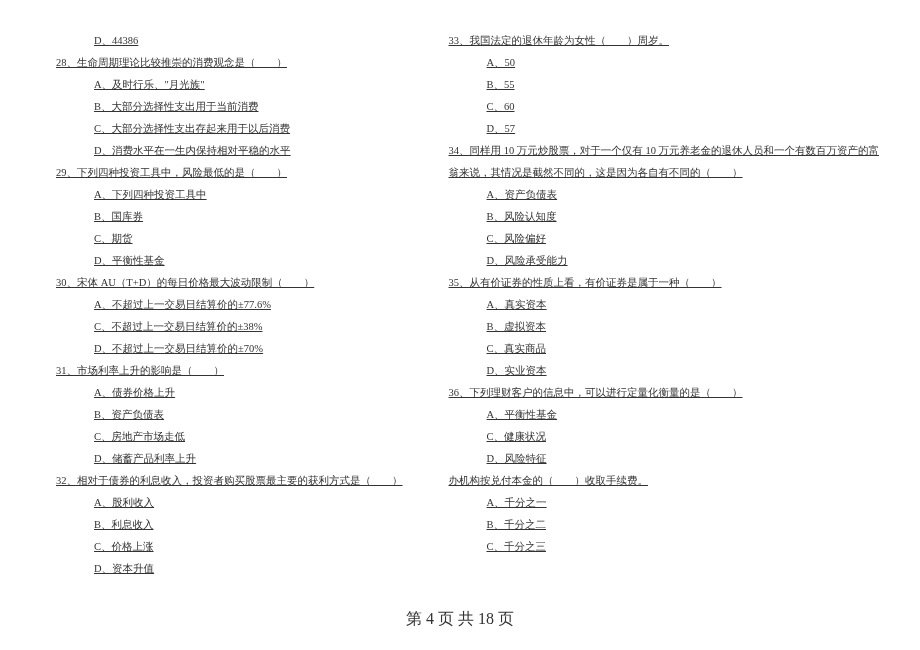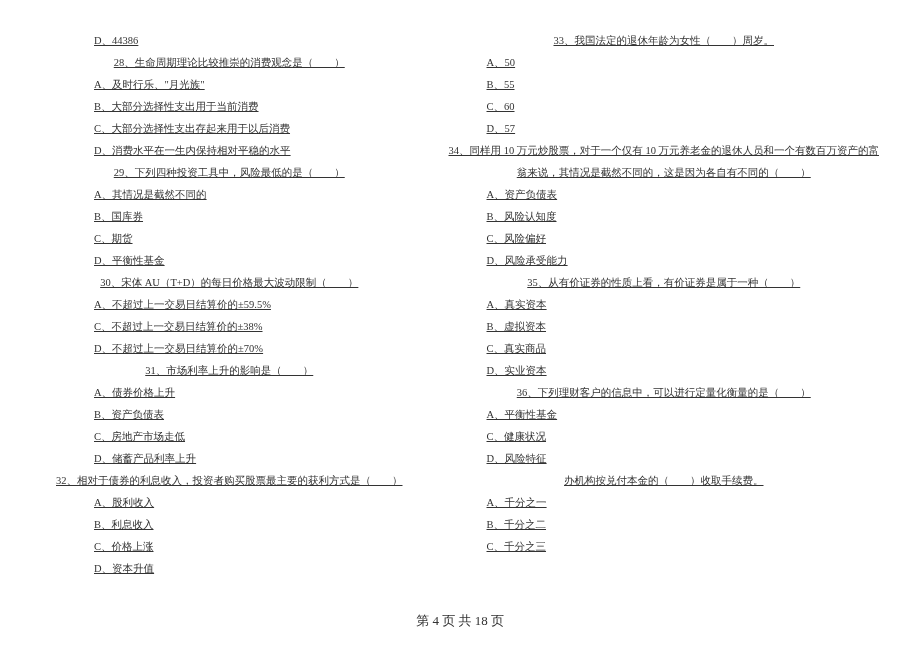--- a/index.html
+++ b/index.html
@@ -30,50 +30,49 @@
     }
     .line {
       line-height: 22px;
       white-space: nowrap;
     }
     .option {
       padding-left: 44px;
     }
     .question {
       padding-left: 6px;
-      text-align: center;
     }
     .footer {
       position: absolute;
       bottom: 20px;
       left: 0;
       right: 0;
       text-align: center;
-      font-size: 13px;
+      font-size: 16px;
       color: #333;
     }
   </style>
 </head>
 <body>
 
 <div class="content">
   <div class="column" id="left-col">
       <div class="line option">D、44386</div>
       <div class="line question">28、生命周期理论比较推崇的消费观念是（　　）</div>
       <div class="line option">A、及时行乐、"月光族"</div>
       <div class="line option">B、大部分选择性支出用于当前消费</div>
       <div class="line option">C、大部分选择性支出存起来用于以后消费</div>
       <div class="line option">D、消费水平在一生内保持相对平稳的水平</div>
       <div class="line question">29、下列四种投资工具中，风险最低的是（　　）</div>
-      <div class="line option">A、其情况是截然不同的</div>
+      <div class="line option">A、下列四种投资工具中</div>
       <div class="line option">B、国库券</div>
       <div class="line option">C、期货</div>
       <div class="line option">D、平衡性基金</div>
       <div class="line question">30、宋体 AU（T+D）的每日价格最大波动限制（　　）</div>
-      <div class="line option">A、不超过上一交易日结算价的±59.5%</div>
+      <div class="line option">A、不超过上一交易日结算价的±77.6%</div>
       <div class="line option">C、不超过上一交易日结算价的±38%</div>
       <div class="line option">D、不超过上一交易日结算价的±70%</div>
       <div class="line question">31、市场利率上升的影响是（　　）</div>
       <div class="line option">A、债券价格上升</div>
       <div class="line option">B、资产负债表</div>
       <div class="line option">C、房地产市场走低</div>
       <div class="line option">D、储蓄产品利率上升</div>
       <div class="line question">32、相对于债券的利息收入，投资者购买股票最主要的获利方式是（　　）</div>
       <div class="line option">A、股利收入</div>
       <div class="line option">B、利息收入</div>

